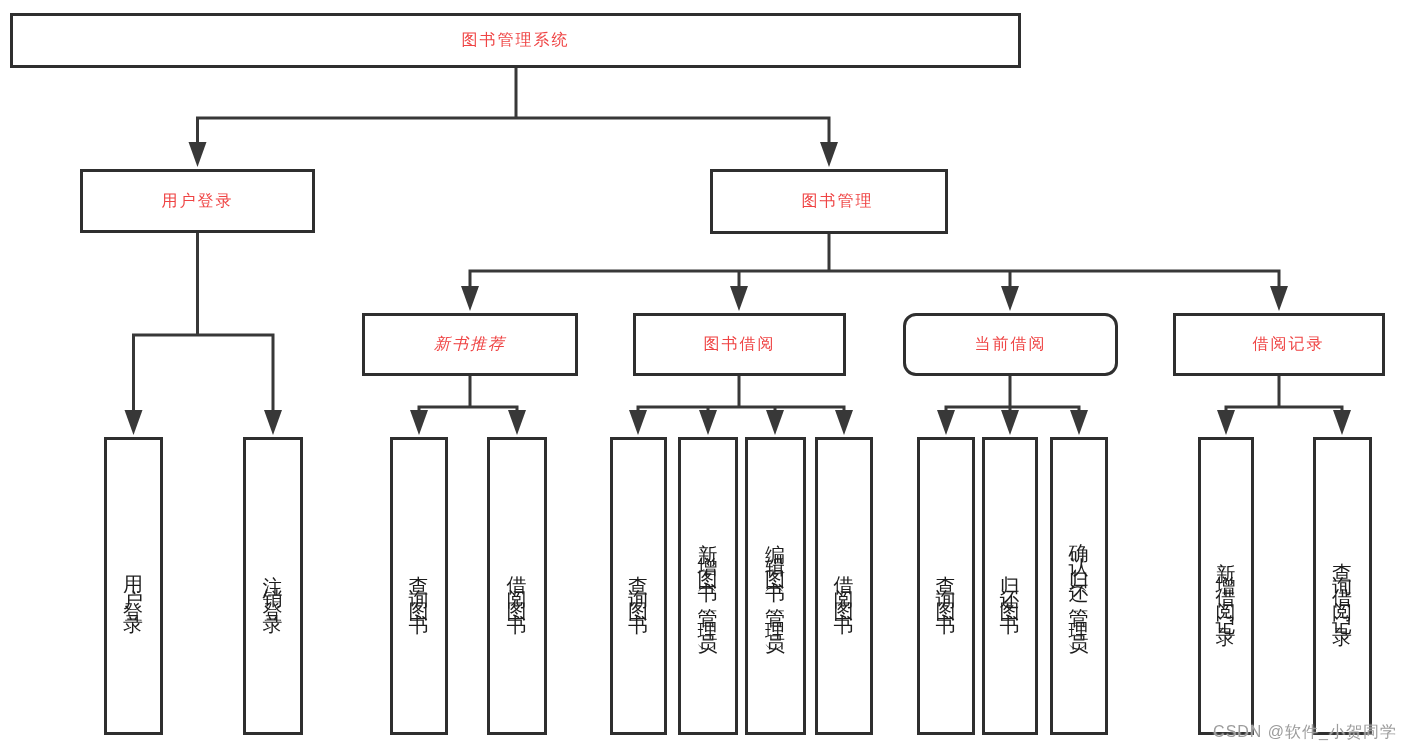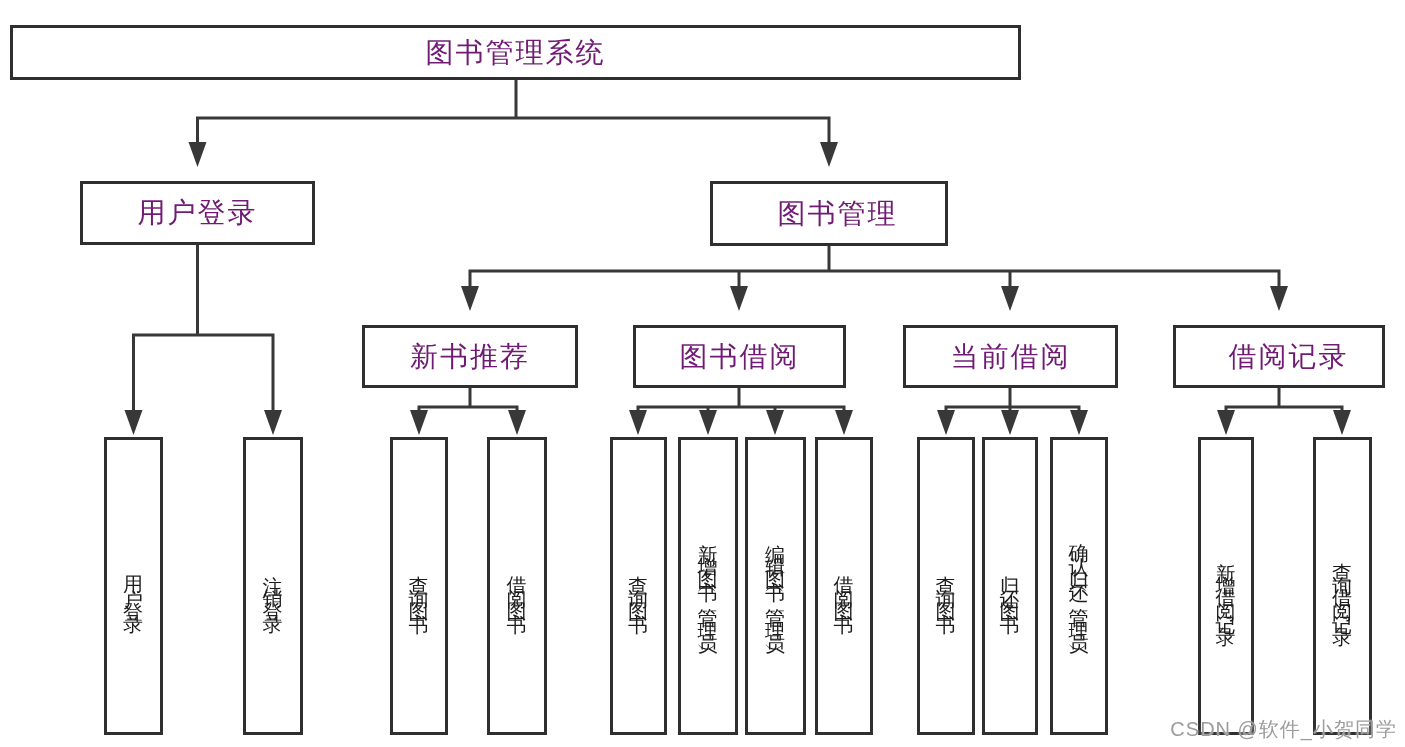--- a/index.html
+++ b/index.html
@@ -21,25 +21,24 @@
     pointer-events: none;
   }
   .node {
     position: absolute;
     box-sizing: border-box;
     border: 3px solid #2f2f2f;
     background: #ffffff;
     display: flex;
     align-items: center;
     justify-content: center;
-    color: #701a75;
-    font-size: 28px;
+    color: #ef4444;
+    font-size: 16px;
     letter-spacing: 2px;
     white-space: nowrap;
-    margin-top: 12px;
   }
   .leaf {
     position: absolute;
     box-sizing: border-box;
     border: 3px solid #2f2f2f;
     background: #ffffff;
     display: flex;
     align-items: center;
     justify-content: center;
     color: #1c1c1c;
@@ -49,21 +48,21 @@
     text-orientation: mixed;
     font-size: 20px;
     letter-spacing: 13px;
     line-height: 1;
     color: #1c1c1c;
   }
   .watermark {
     position: absolute;
     right: 8px;
     bottom: 4px;
-    font-size: 20px;
+    font-size: 16px;
     color: #9c9c9c;
     letter-spacing: 1px;
     z-index: 5;
     text-shadow: 0 0 2px #ffffff;
   }
 </style>
 </head>
 <body>
 
 <div id="canvas">
@@ -106,23 +105,23 @@
       <polygon points="1217,410 1235,410 1226,435"></polygon>
       <polygon points="1333,410 1351,410 1342,435"></polygon>
     </g>
   </svg>
 
   <div class="node" style="left:10px; top:13px; width:1011px; height:55px;">图书管理系统</div>
 
   <div class="node" style="left:80px; top:169px; width:235px; height:64px;">用户登录</div>
   <div class="node" style="left:710px; top:169px; width:238px; height:65px;padding-left:17px;">图书管理</div>
 
-  <div class="node" style="left:362px; top:313px; width:216px; height:63px;">新书推荐</div>
+  <div class="node" style="left:362px; top:313px; width:216px; height:63px;font-style:italic;">新书推荐</div>
   <div class="node" style="left:633px; top:313px; width:213px; height:63px;text-align:right;">图书借阅</div>
-  <div class="node" style="left:903px; top:313px; width:215px; height:63px;">当前借阅</div>
+  <div class="node" style="left:903px; top:313px; width:215px; height:63px;border-radius:13px;">当前借阅</div>
   <div class="node" style="left:1173px; top:313px; width:212px; height:63px;padding-left:19px;">借阅记录</div>
 
   <div class="leaf" style="left:104px; top:437px; width:59px; height:298px;">
     <span class="vtext">用户登录</span>
   </div>
   <div class="leaf" style="left:243px; top:437px; width:60px; height:298px;">
     <span class="vtext">注销登录</span>
   </div>
 
   <div class="leaf" style="left:390px; top:437px; width:58px; height:298px;">

